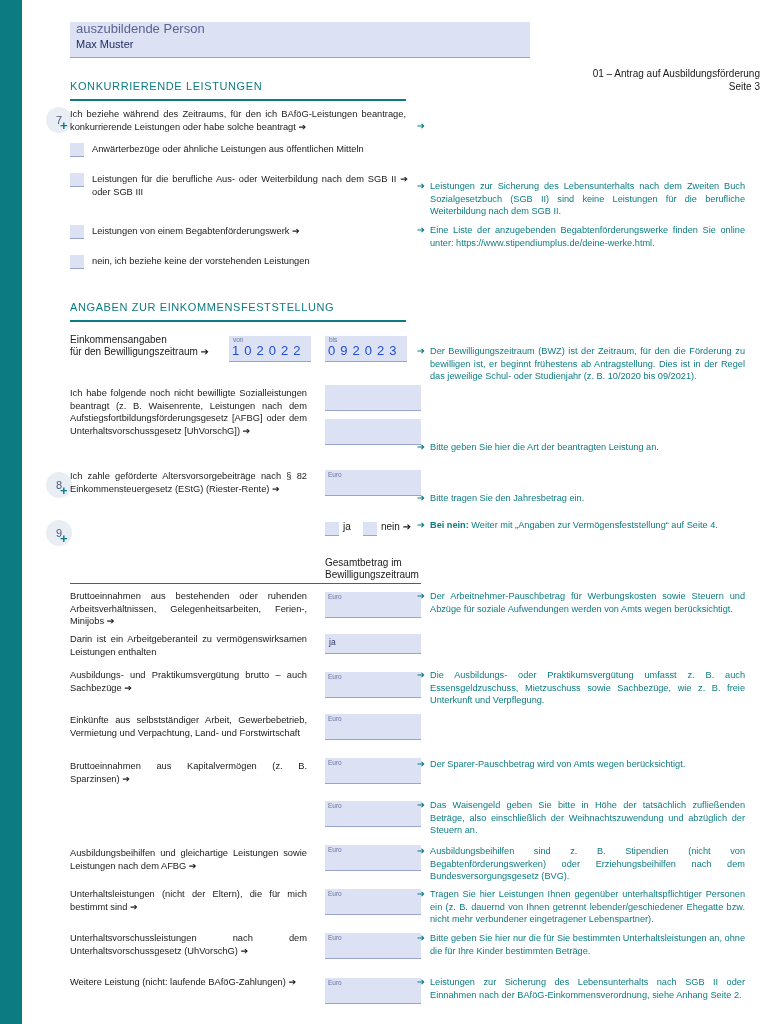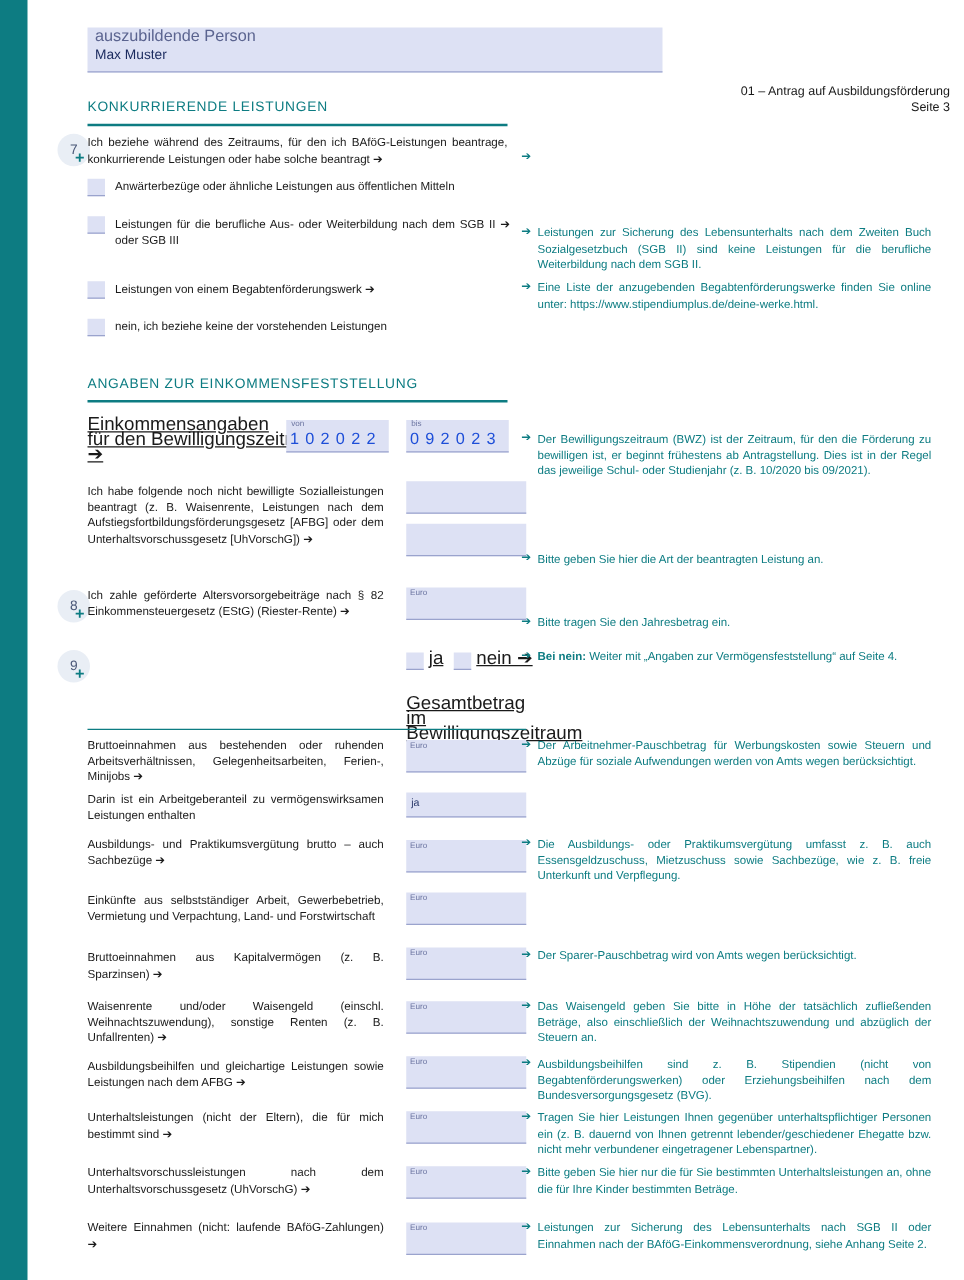--- a/index.html
+++ b/index.html
@@ -169,24 +169,23 @@
   }
   .hint .arrow {
     position: absolute;
     left: -13px; top: 0px;
     color: #0d7c82;
     font-size: 9.5px;
   }
   .bold-teal { font-weight: bold; color: #0d7c82; }
   .sublabel {
     position: absolute;
-    font-size: 15px;
+    font-size: 10px;
     line-height: 12px;
     color: #1a1a1a;
-    text-decoration: underline;
   }
 </style>
 </head>
 <body>
 
 <div class="page">
   <div class="left-bar"></div>
 
   <div class="content">
 
@@ -328,21 +327,20 @@
 
     <div class="ftext" style="left:48px; top:760px; width:237px;">Bruttoeinnahmen aus Kapitalvermögen (z. B. Sparzinsen) ➔</div>
     <div class="field" style="left:303px; top:758px; width:96px; height:26px;">
       <span class="eurolbl">Euro</span>
     </div>
     <div class="hint" style="left:408px; top:758px; width:315px;">
       <span class="arrow">➔</span>
       <span>Der Sparer-Pauschbetrag wird von Amts wegen berücksichtigt.</span>
     </div>
 
-    <div class="ftext" style="left:48px; top:799px; width:237px;">Waisenrente und/oder Waisengeld (einschl. Weihnachtszuwendung), sonstige Renten (z. B. Unfallrenten) ➔</div>
     <div class="field" style="left:303px; top:801px; width:96px; height:26px;">
       <span class="eurolbl">Euro</span>
     </div>
     <div class="hint" style="left:408px; top:799px; width:315px;">
       <span class="arrow">➔</span>
       <span>Das Waisengeld geben Sie bitte in Höhe der tatsächlich zufließenden Beträge, also einschließlich der Weihnachtszuwendung und abzüglich der Steuern an.</span>
     </div>
 
     <div class="ftext" style="left:48px; top:847px; width:237px;">Ausbildungsbeihilfen und gleichartige Leistungen sowie Leistungen nach dem AFBG ➔</div>
     <div class="field" style="left:303px; top:845px; width:96px; height:26px;">
@@ -364,21 +362,21 @@
 
     <div class="ftext" style="left:48px; top:932px; width:237px;">Unterhaltsvorschussleistungen nach dem Unterhaltsvorschussgesetz (UhVorschG) ➔</div>
     <div class="field" style="left:303px; top:933px; width:96px; height:26px;">
       <span class="eurolbl">Euro</span>
     </div>
     <div class="hint" style="left:408px; top:932px; width:315px;">
       <span class="arrow">➔</span>
       <span>Bitte geben Sie hier nur die für Sie bestimmten Unterhaltsleistungen an, ohne die für Ihre Kinder bestimmten Beträge.</span>
     </div>
 
-    <div class="ftext" style="left:48px; top:976px; width:237px;">Weitere Einnahmen (nicht: laufende BAföG-Zahlungen) ➔</div>
+    <div class="ftext" style="left:48px; top:976px; width:237px;">Weitere Leistung (nicht: laufende BAföG-Zahlungen) ➔</div>
     <div class="field" style="left:303px; top:978px; width:96px; height:26px;">
       <span class="eurolbl">Euro</span>
     </div>
     <div class="hint" style="left:408px; top:976px; width:315px;">
       <span class="arrow">➔</span>
       <span>Leistungen zur Sicherung des Lebensunterhalts nach SGB II oder Einnahmen nach der BAföG-Einkommensverordnung, siehe Anhang Seite 2.</span>
     </div>
 
   </div>
 </div>

